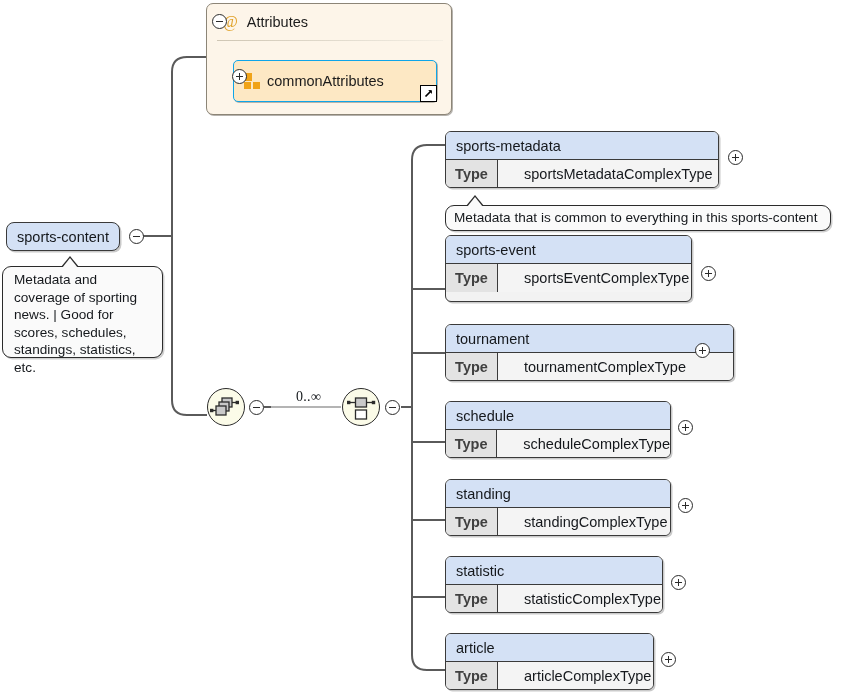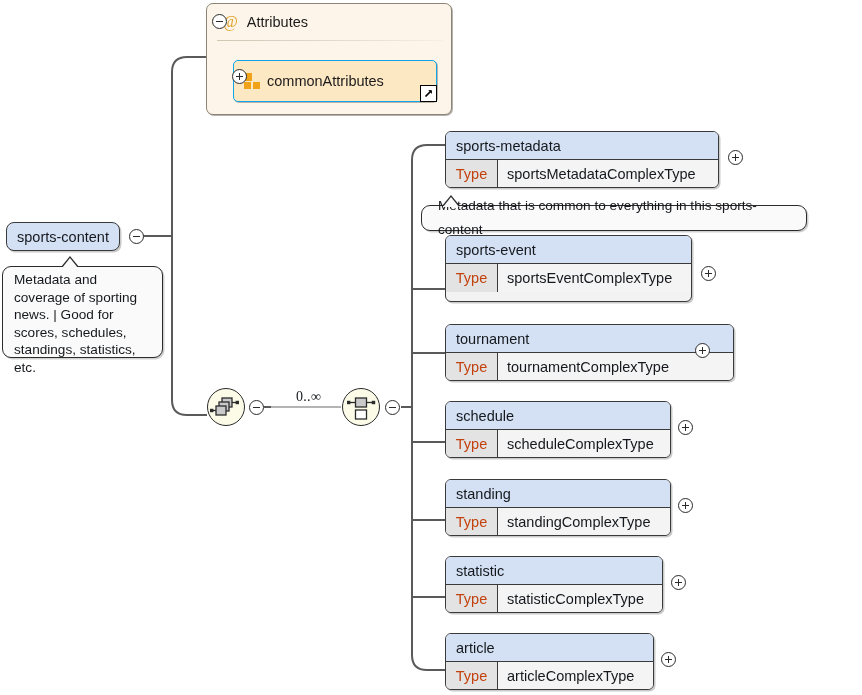--- a/index.html
+++ b/index.html
@@ -165,29 +165,30 @@
     box-sizing: border-box;
   }
   .elbox .typekey {
     width: 52px;
     background: #e3e3e3;
     border-right: 1px solid #3a3a3a;
     display: flex;
     align-items: center;
     justify-content: center;
     font-size: 14.5px;
-    color: #c2410c;
-    box-sizing: border-box;
+    color: #404040;
+    box-sizing: border-box;
+    font-weight: bold;
   }
   .elbox .typeval {
     flex: 1;
     background: #f4f4f4;
     display: flex;
     align-items: center;
-    padding-left: 9px;
+    padding-left: 26px;
     font-size: 14.5px;
     color: #15181c;
     box-sizing: border-box;
   }
 
   
   .rootbox {
     position: absolute;
     left: 6px; top: 222px;
     width: 114px; height: 29px;
@@ -231,22 +232,22 @@
     border-right: 8px solid transparent;
     border-bottom: 10px solid #fafafa;
     top: -9px;
   }
 
   #anno-root { left: 2px; top: 266px; width: 161px; height: 92px; }
   #anno-root .tail { left: 58px; }
   #anno-root .tailfill { left: 59px; }
 
   #anno-meta {
-    left: 421px; top: 205px; width: 386px; height: 26px;
-    display: flex; align-items: center; padding: 0 16px;
+    left: 445px; top: 205px; width: 386px; height: 26px;
+    display: flex; align-items: center; padding: 0 8px;
     line-height: 24px;
   }
   #anno-meta .tail { left: 20px; }
   #anno-meta .tailfill { left: 21px; }
 
   
   .comp {
     position: absolute;
     width: 38px; height: 38px;
     border-radius: 50%;

